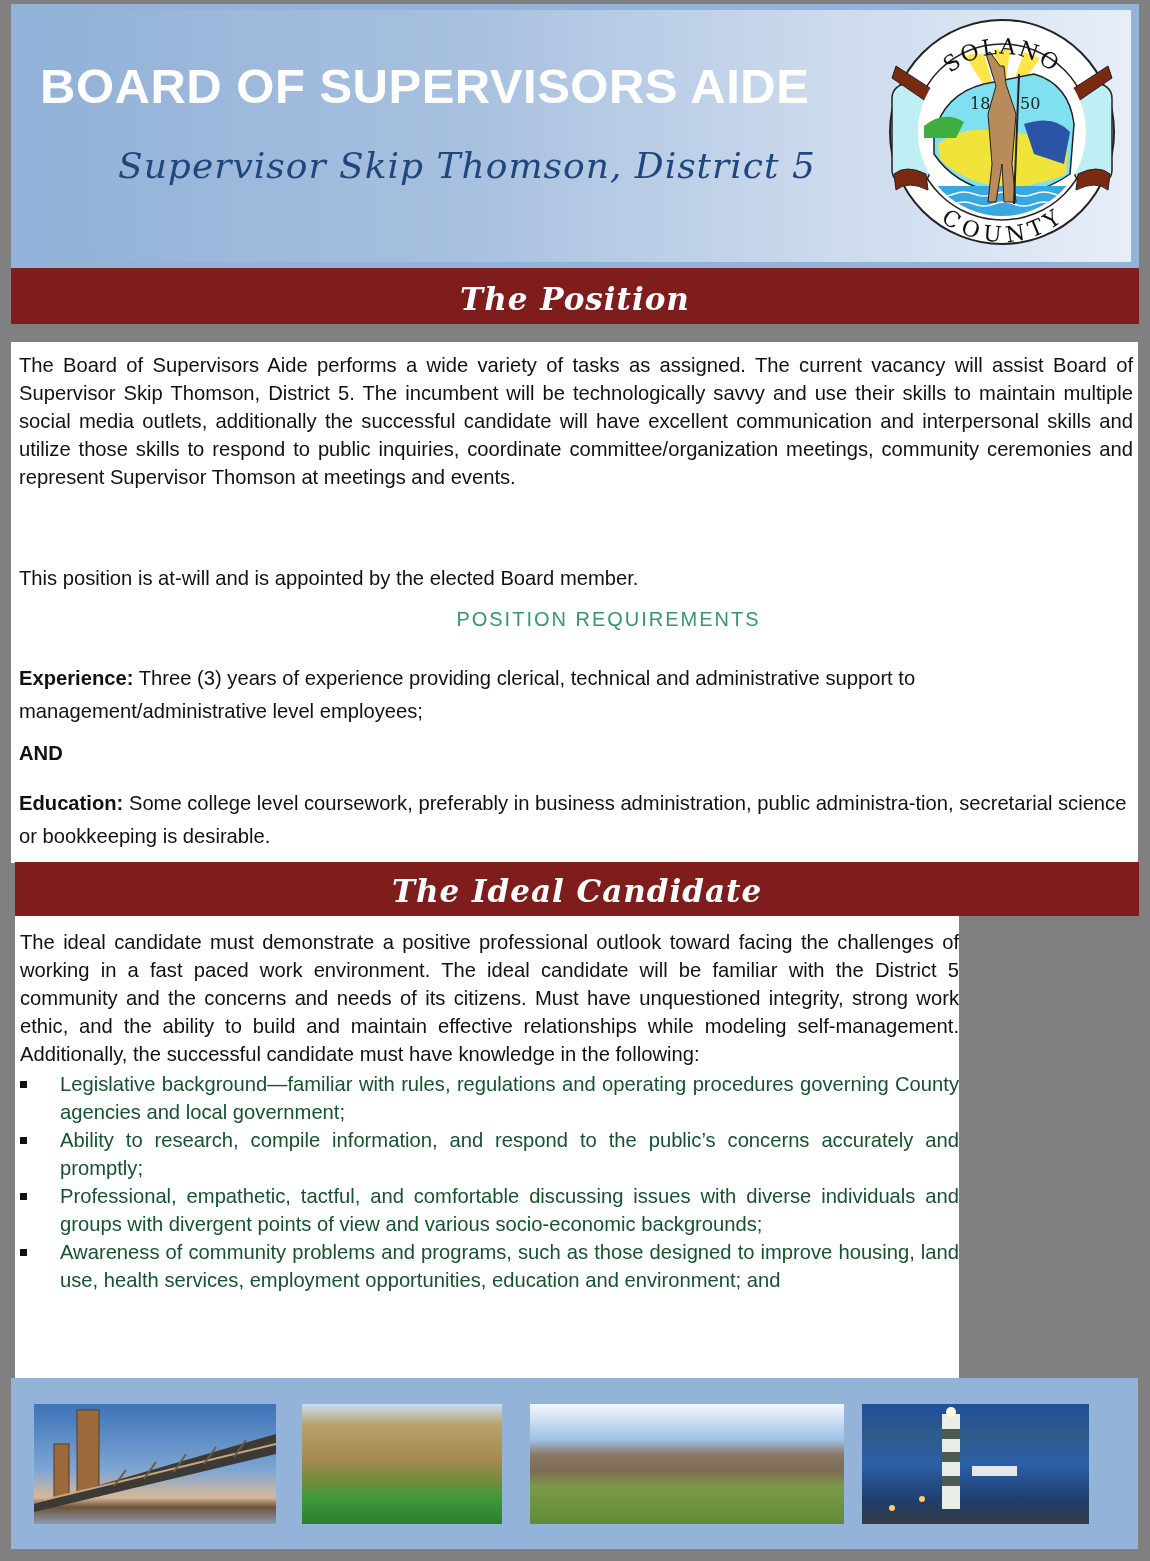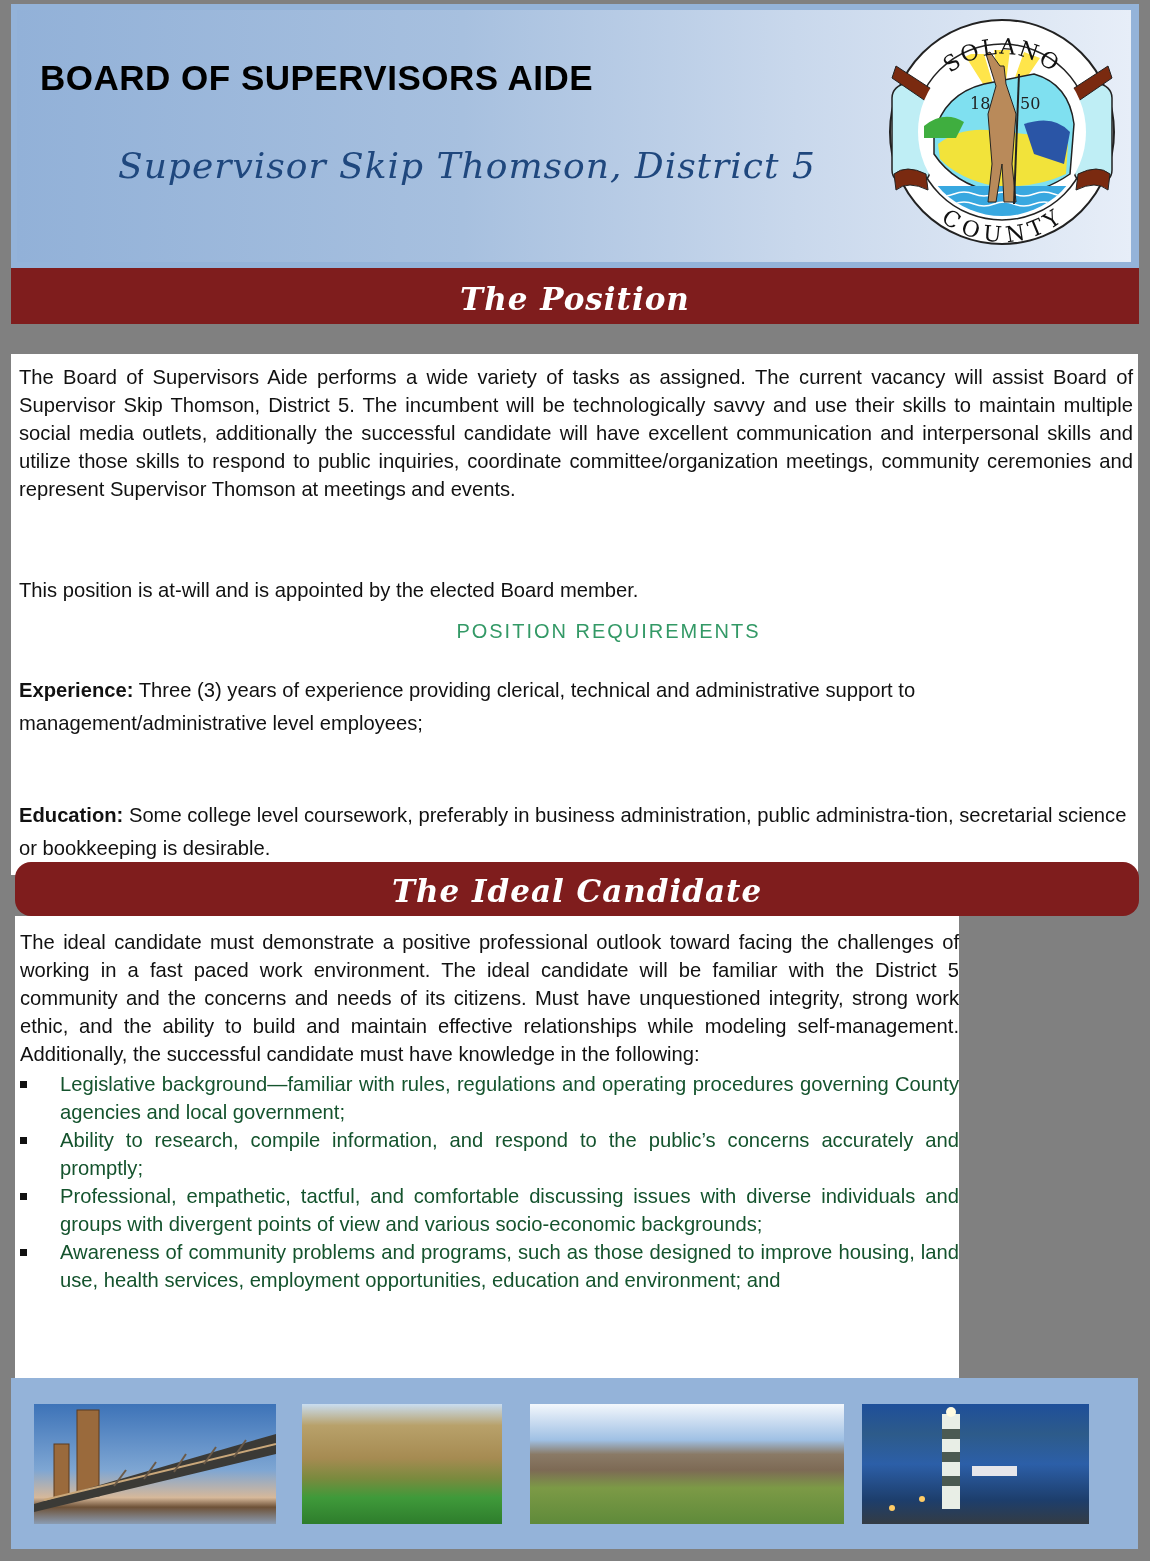--- a/index.html
+++ b/index.html
@@ -10,40 +10,40 @@
   .abs { position:absolute; }
 
   
   #header-frame { left:11px; top:4px; width:1128px; height:264px; background:#94b3d9; }
   #header-panel {
     left:17px; top:10px; width:1114px; height:252px;
     background:linear-gradient(90deg,#92b1d8 0%,#a7c0df 40%,#c9d8ec 70%,#e7eef8 100%);
   }
   #title {
     left:40px; top:58px; font-family:"Liberation Sans", sans-serif; font-weight:bold;
-    font-size:35px; color:#000000; letter-spacing:0.5px; white-space:nowrap;
+    font-size:49px; color:#ffffff; letter-spacing:0.5px; white-space:nowrap;
   }
   #subtitle {
     left:118px; top:145px; font-family:"DejaVu Serif", serif; font-style:italic;
     font-size:36px; color:#1f477d; white-space:nowrap; letter-spacing:1px;
   }
   #seal { left:884px; top:14px; width:236px; height:236px; }
 
   
   .green-bar {
     background:#7f1d1d; color:#fff; text-align:center;
     font-family:"DejaVu Serif", serif; font-style:italic; font-weight:bold;
     font-size:31px; letter-spacing:1px;
   }
   #position-bar { left:11px; top:268px; width:1128px; height:56px; line-height:62px; }
-  #ideal-bar { left:15px; top:862px; width:1124px; height:54px; line-height:58px;border-radius:16px; }
+  #ideal-bar { left:15px; top:862px; width:1124px; height:54px; line-height:58px; }
 
   
   .content { background:#fff; }
-  #position-box { left:11px; top:354px; width:1127px; height:521px; }
+  #position-box { left:11px; top:342px; width:1127px; height:521px; }
   #ideal-box { left:15px; top:916px; width:944px; height:462px; }
 
   .para {
     position:absolute; left:8px; right:5px; font-family:"Liberation Sans", sans-serif;
     font-size:20.2px; line-height:28px; text-align:justify; color:#111;
   }
   #pos-para1 { top:9px; }
   #pos-para2 { top:222px; text-align:left; }
   #req-heading {
     position:absolute; left:0; width:100%; top:266px; text-align:center;
@@ -132,20 +132,21 @@
   </svg>
 </div>
 
 <div id="position-bar" class="abs green-bar">The Position</div>
 
 <div id="position-box" class="abs content">
   <div id="pos-para1" class="para">The Board of Supervisors Aide performs a wide variety of tasks as assigned.  The current vacancy will assist Board of Supervisor Skip Thomson, District 5. The incumbent  will be technologically savvy and use their skills to maintain multiple social media outlets, additionally the successful candidate will have excellent communication and interpersonal skills and utilize those skills to respond to public inquiries, coordinate committee/organization meetings, community ceremonies and represent Supervisor Thomson at meetings and events.</div>
   <div id="pos-para2" class="para">This position is at-will and is appointed by the elected Board member.</div>
   <div id="req-heading">POSITION REQUIREMENTS</div>
   <div id="exp-para" class="para"><b class="lbl">Experience:</b><span> Three (3) years of experience providing clerical, technical and administrative support to management/administrative level employees;</span></div>
+  <div id="and-label" class="para">AND</div>
   <div id="edu-para" class="para"><b class="lbl">Education:</b><span> Some college level coursework, preferably in business administration, public administra-tion, secretarial science or bookkeeping is desirable.</span></div>
 </div>
 
 <div id="ideal-bar" class="abs green-bar">The Ideal Candidate</div>
 
 <div id="ideal-box" class="abs content">
   <div id="ideal-para" class="para">The ideal candidate must demonstrate a positive professional outlook toward facing the challenges of working in a fast paced work environment. The ideal candidate will be familiar with the District 5 community and the concerns and needs of its citizens. Must have unquestioned integrity, strong work ethic, and the ability to build and maintain effective relationships while modeling self-management.  Additionally, the successful candidate must have knowledge in the following:</div>
   <ul id="ideal-list">
     <li><span class="bullet"></span><span>Legislative background—familiar with rules, regulations and operating procedures governing County agencies and local government;</span></li>
     <li><span class="bullet"></span><span>Ability to research, compile information, and respond to the public’s concerns accurately and promptly;</span></li>

